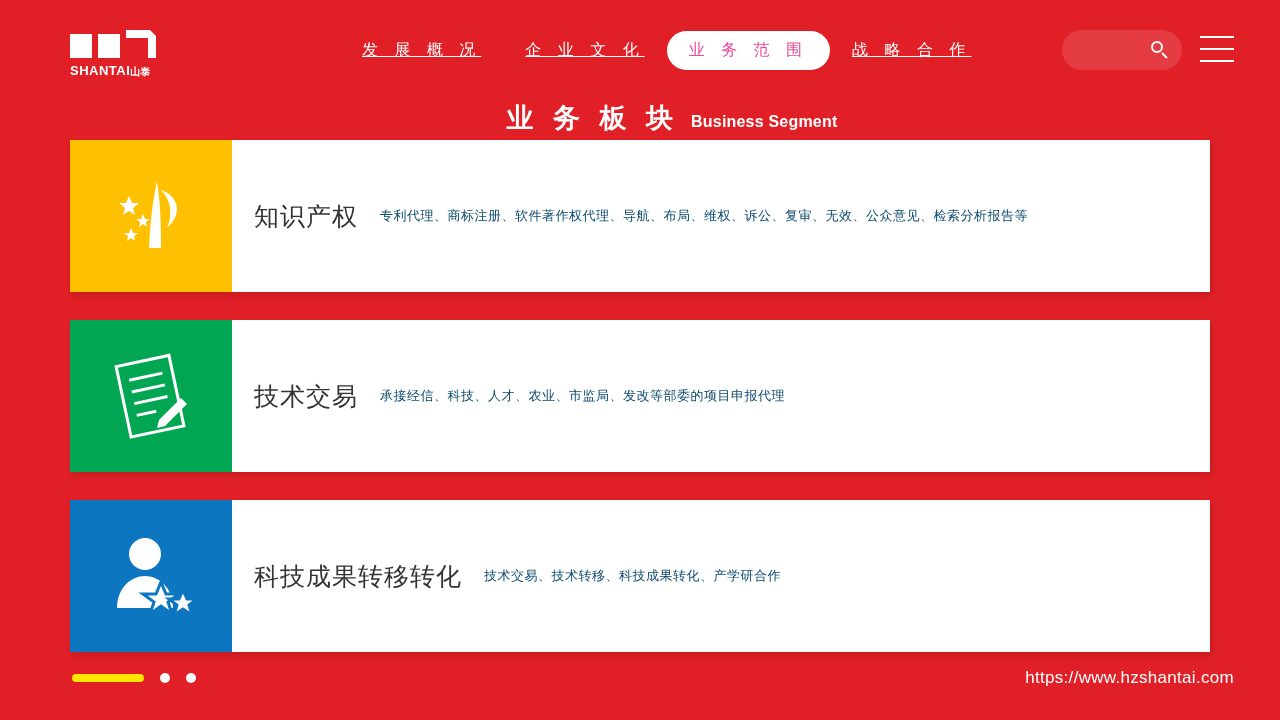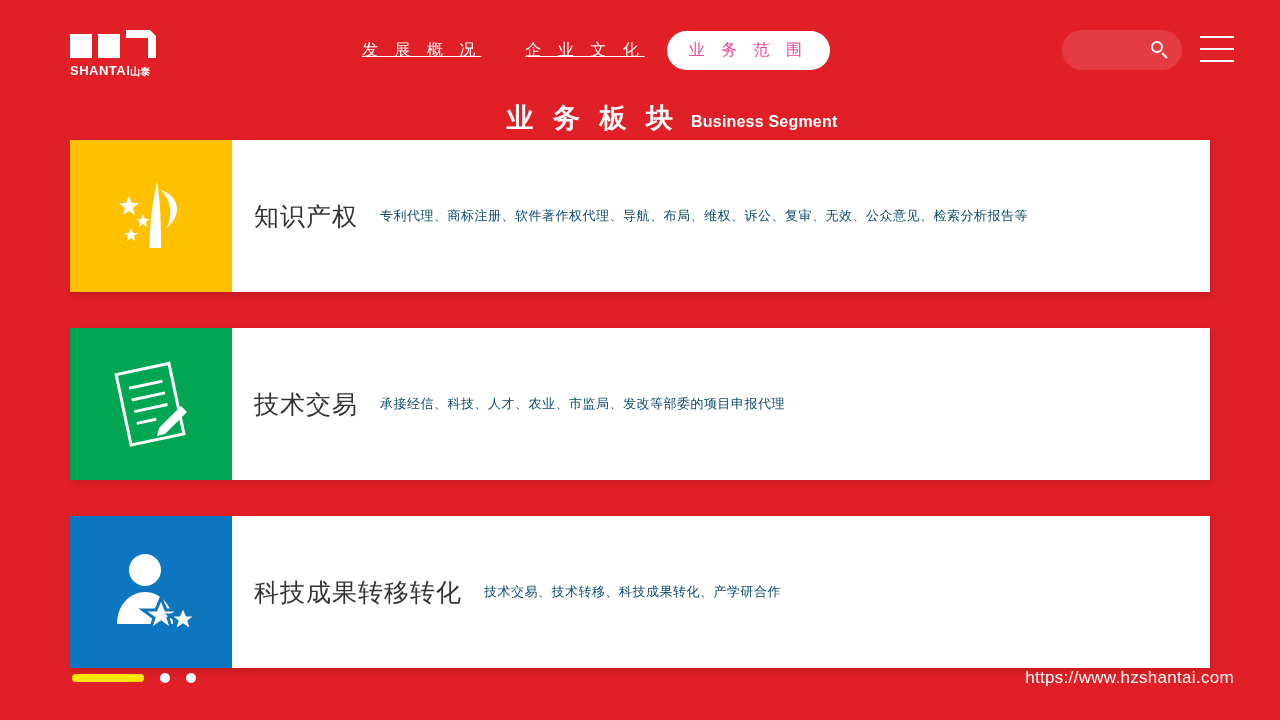--- a/index.html
+++ b/index.html
@@ -161,21 +161,21 @@
   
   .cards {
     position: absolute;
     top: 140px;
     left: 70px;
     width: 1140px;
   }
   .card {
     position: relative;
     height: 152px;
-    margin-bottom: 36px;
+    margin-bottom: 28px;
     background: #ffffff;
     display: flex;
     align-items: stretch;
     box-shadow: 2px 3px 6px rgba(0,0,0,0.13);
     text-align: center;
   }
   .card-icon {
     width: 162px;
     flex: 0 0 162px;
     display: flex;
@@ -259,20 +259,21 @@
     </div>
     <div class="logo-text">
       <span>SHANTAI</span><span class="cn">山泰</span>
     </div>
   </div>
 
   <nav class="nav">
     <div class="nav-item">发 展 概 况</div>
     <div class="nav-item">企 业 文 化</div>
     <div class="nav-item active">业 务 范 围</div>
+    <div class="nav-item">战 略 合 作</div>
   </nav>
 
   <div class="search-box">
     <div class="search-icon">
       <div class="circle"></div>
       <div class="handle"></div>
     </div>
   </div>
 
   <div class="hamburger">

